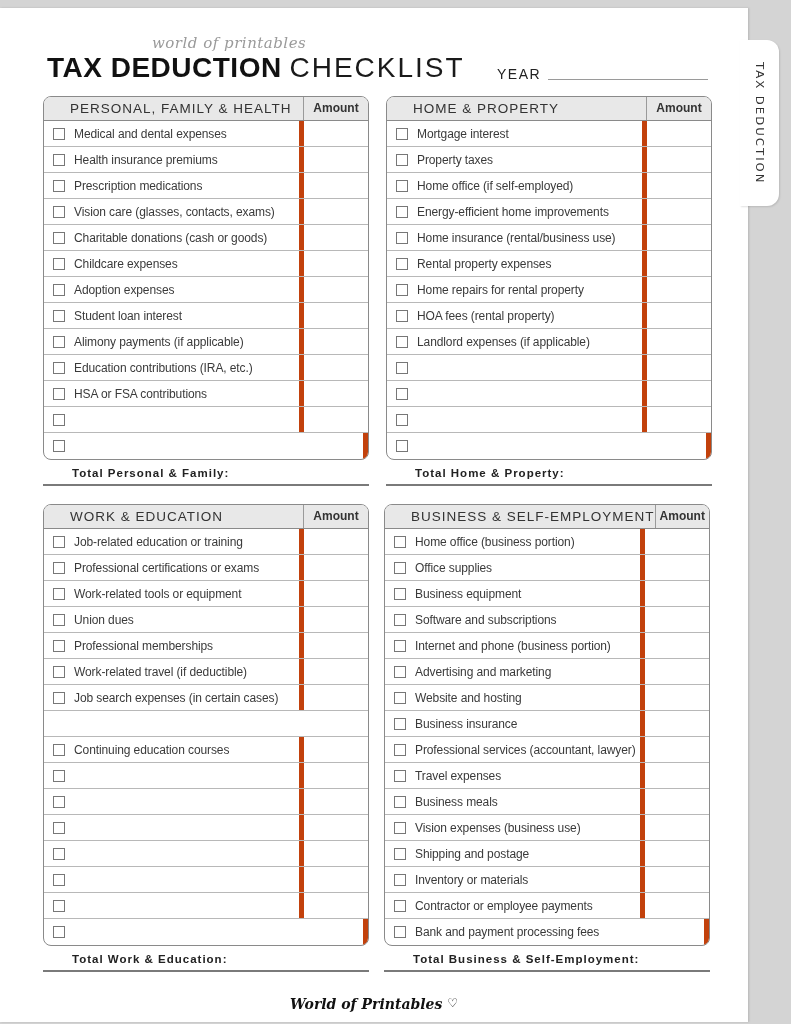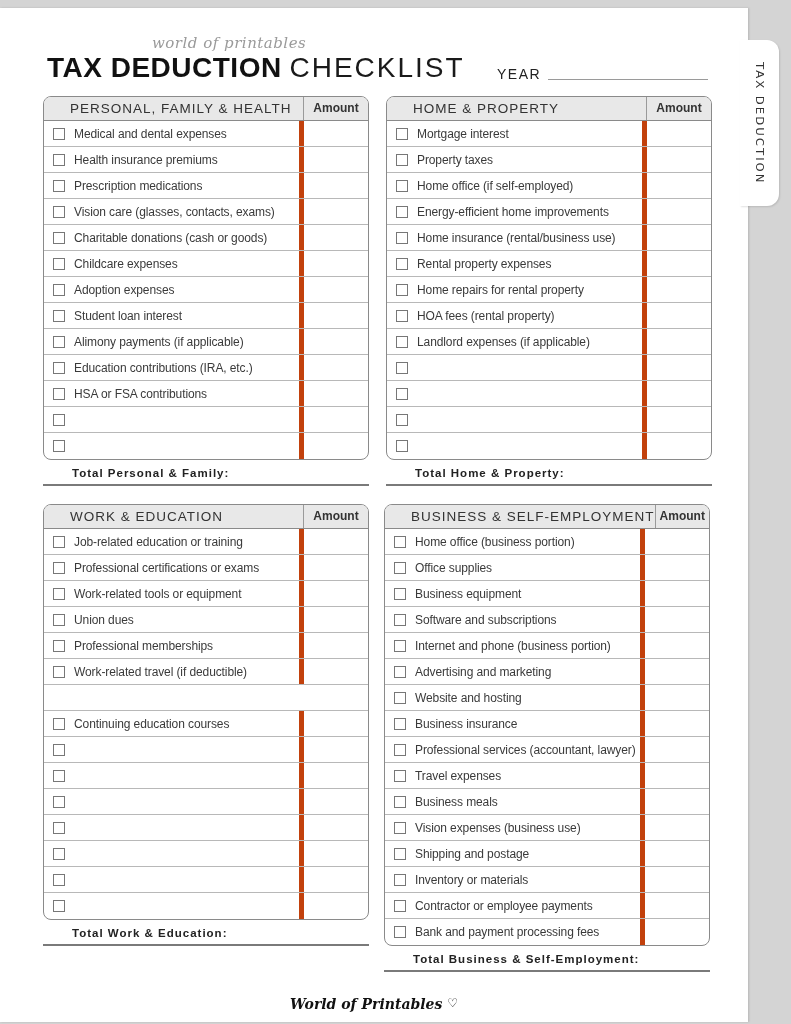--- a/index.html
+++ b/index.html
@@ -100,21 +100,21 @@
       font-weight: bold;
       font-size: 12px;
       line-height: 23px;
       color: #333;
     }
     .row {
       display: flex;
       height: 26px;
       border-bottom: 1px solid #b8b8b8;
     }
-    .row:last-child { border-bottom: none; }
+    .row:last-child { border-bottom: none; flex-direction: column; }
     .row .item {
       flex: 1;
       display: flex;
       align-items: center;
       border-right: 5px solid #c2410c;
       padding-left: 9px;
       overflow: hidden;
     }
     .row .amount { width: 64px; }
     .checkbox {
@@ -420,20 +420,27 @@
     <div class="amount"></div>
   </div>
             <div class="row">
     <div class="item">
       <span class="checkbox"></span>
       <span class="item-label">Work-related travel (if deductible)</span>
     </div>
     <div class="amount"></div>
   </div>
             <div class="row">
+    <div class="item">
+      <span class="checkbox"></span>
+      <span class="item-label">Job search expenses (in certain cases)</span>
+    </div>
+    <div class="amount"></div>
+  </div>
+            <div class="row">
     <div class="amount"></div>
   </div>
             <div class="row">
     <div class="item">
       <span class="checkbox"></span>
       <span class="item-label">Continuing education courses</span>
     </div>
     <div class="amount"></div>
   </div>
             <div class="row">

